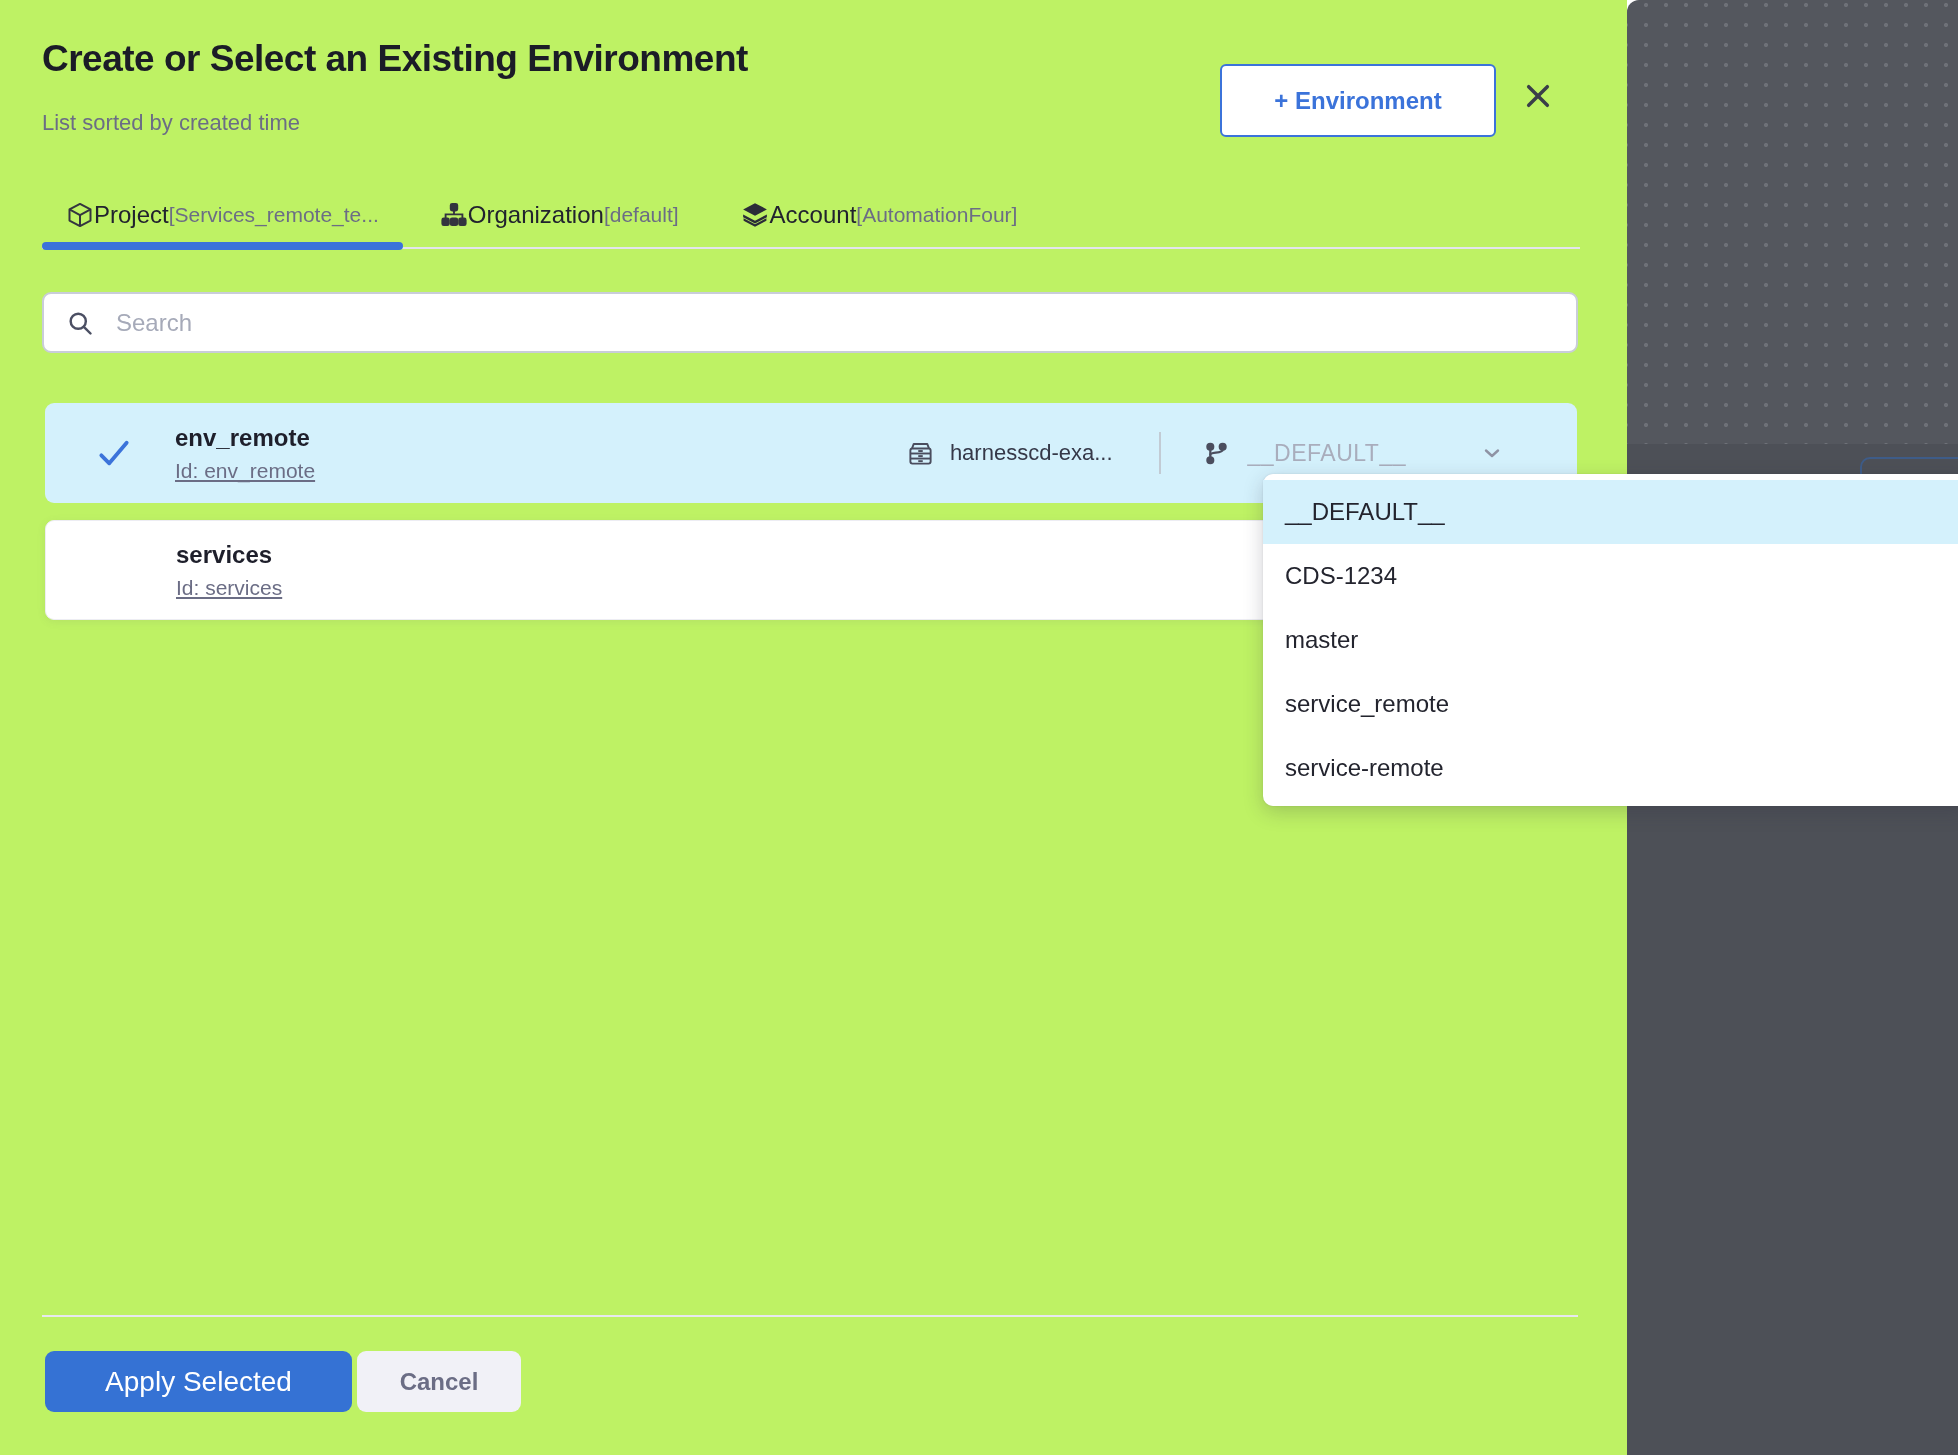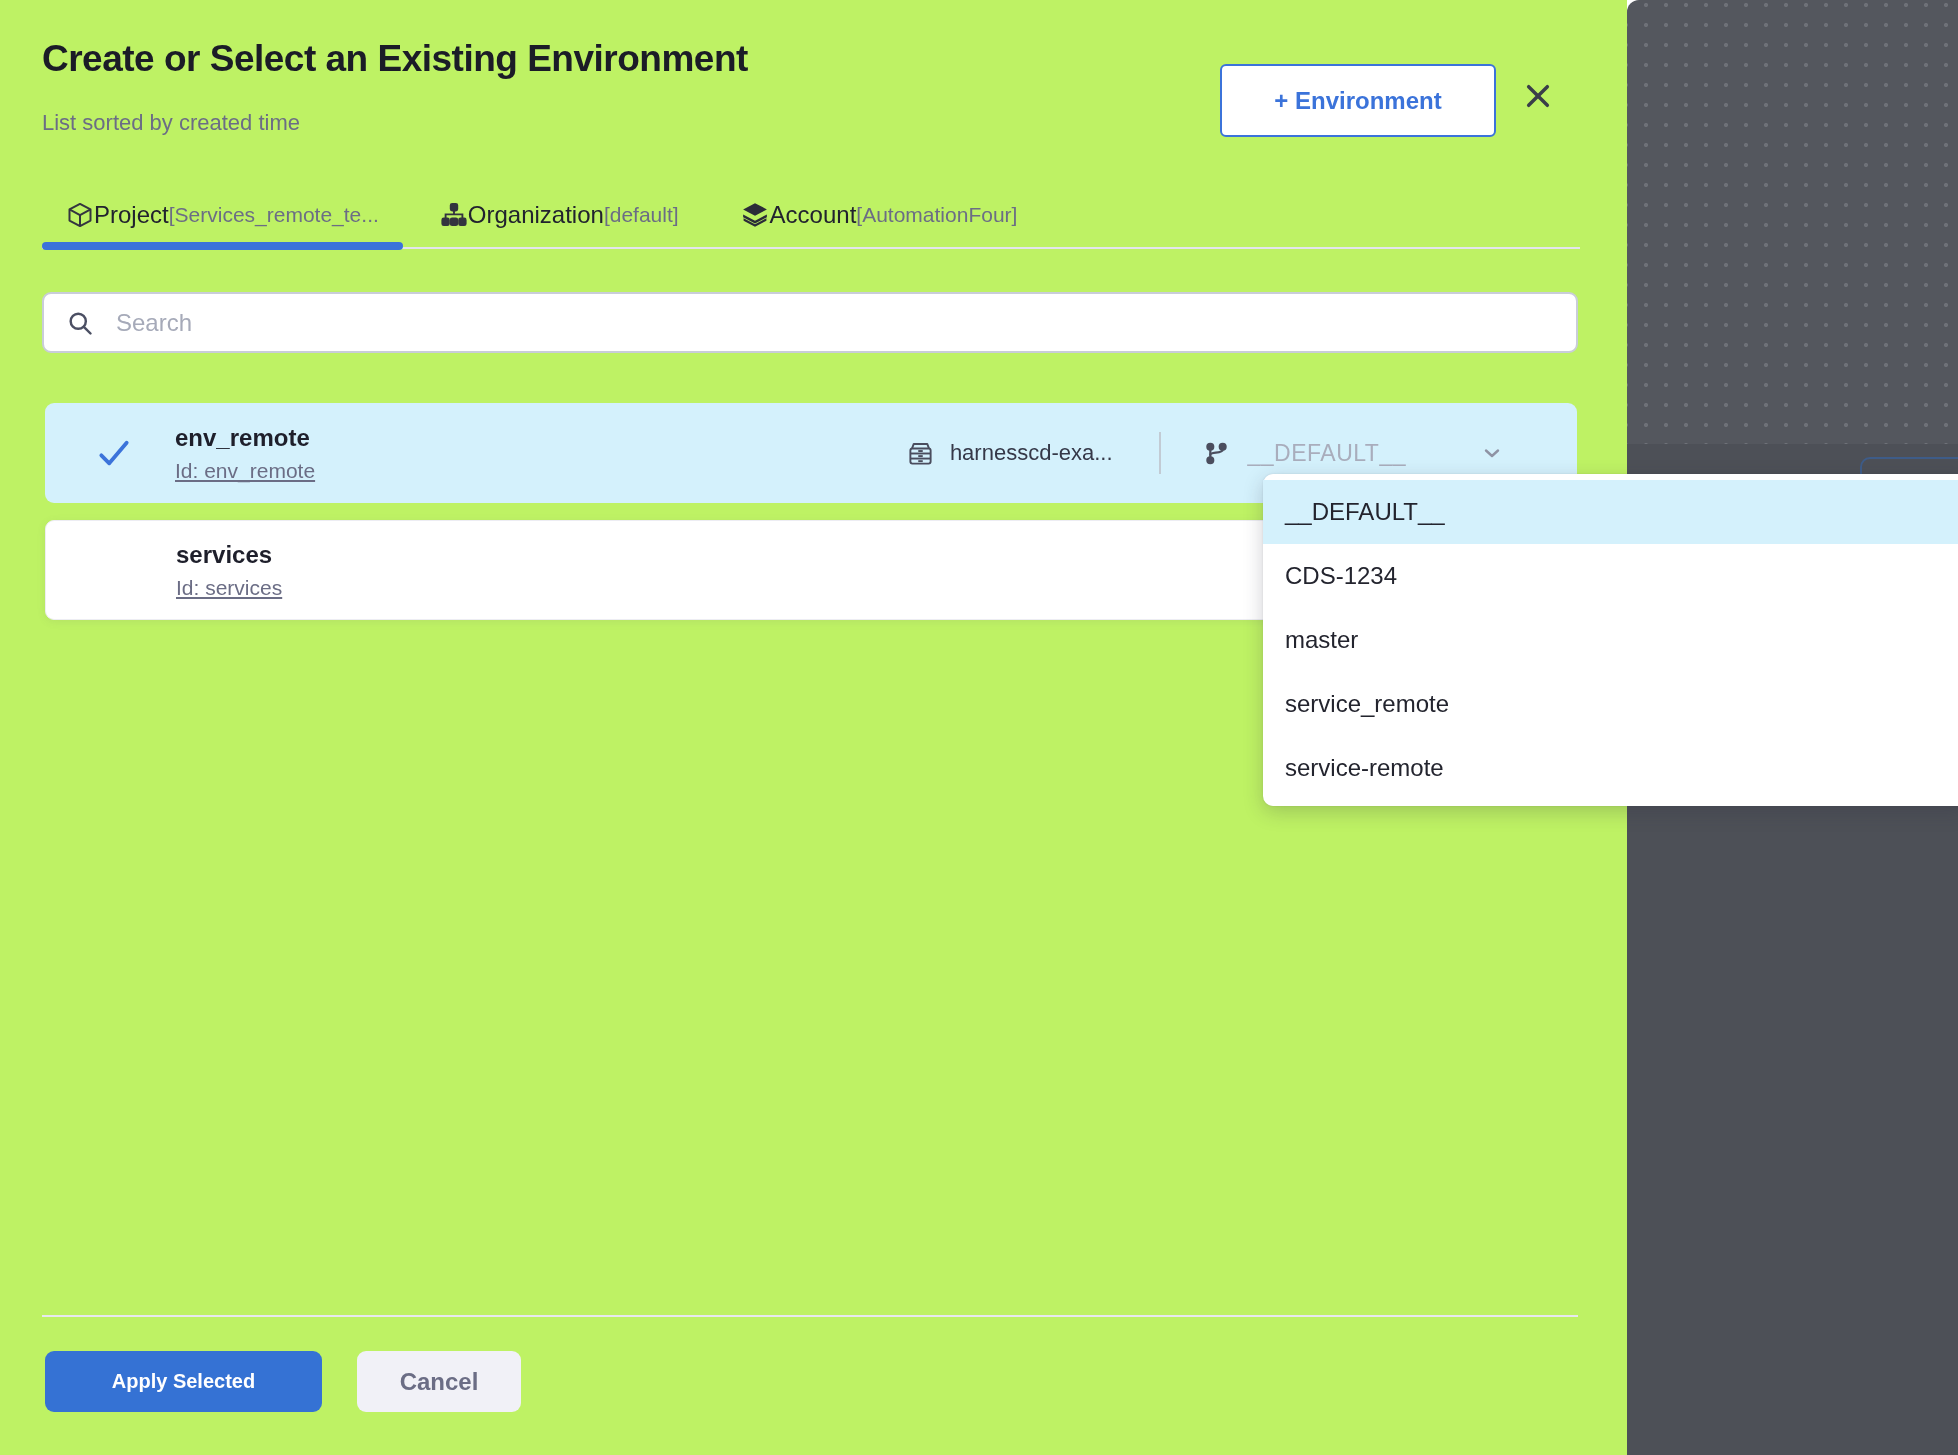--- a/index.html
+++ b/index.html
@@ -38,22 +38,22 @@
   .row-right{margin-left:auto;display:flex;align-items:center;padding-right:73px;}
   .repo{display:flex;align-items:center;gap:16px;}
   .repo-name{font-size:22px;color:#353848;}
   .vsep{width:2px;height:42px;background:#c2cbd4;margin:0 42px 0 46px;}
   .branch-sel{display:flex;align-items:center;cursor:pointer;}
   .branch-label{font-size:23px;color:#a9adbc;margin-left:18px;letter-spacing:0.5px;}
   .chev{margin-left:74px;display:flex;align-items:center;}
 
   
   .footer-line{position:absolute;left:42px;top:1315px;width:1536px;border-top:2px solid #e7e8ef;}
-  .apply-btn{position:absolute;left:45px;top:1351px;width:277px;height:61px;border:none;border-radius:9px;background:#3572d4;
-    color:#fff;font-size:20px;font-weight:700;cursor:pointer;}
+  .apply-btn{position:absolute;left:45px;top:1351px;width:307px;height:61px;border:none;border-radius:9px;background:#3572d4;
+    color:#fff;font-size:28px;font-weight:400;cursor:pointer;}
   .cancel-btn{position:absolute;left:357px;top:1351px;width:164px;height:61px;border:none;border-radius:9px;background:#f1f1f7;
     color:#6b6d85;font-size:24px;font-weight:700;cursor:pointer;}
 
   
   .canvas{position:absolute;left:1627px;top:0;width:331px;height:1455px;background:#54575e;border-radius:12px 0 0 0;z-index:1;overflow:hidden;}
   .canvas-dots{position:absolute;left:0;top:0;right:0;height:444px;
     background-image:radial-gradient(circle,#6e7178 2px,transparent 2.2px);background-size:20px 20px;background-position:9px 15px;}
   .canvas-lower{position:absolute;left:0;top:444px;right:0;bottom:0;background:#4d5057;}
   .save-btn{position:absolute;left:233px;top:457px;width:230px;height:62px;border:2.5px solid #3e5c88;border-radius:10px;
     display:flex;align-items:center;gap:13px;padding-left:20px;color:#2c5180;font-size:24px;font-weight:700;cursor:pointer;background:transparent;}

